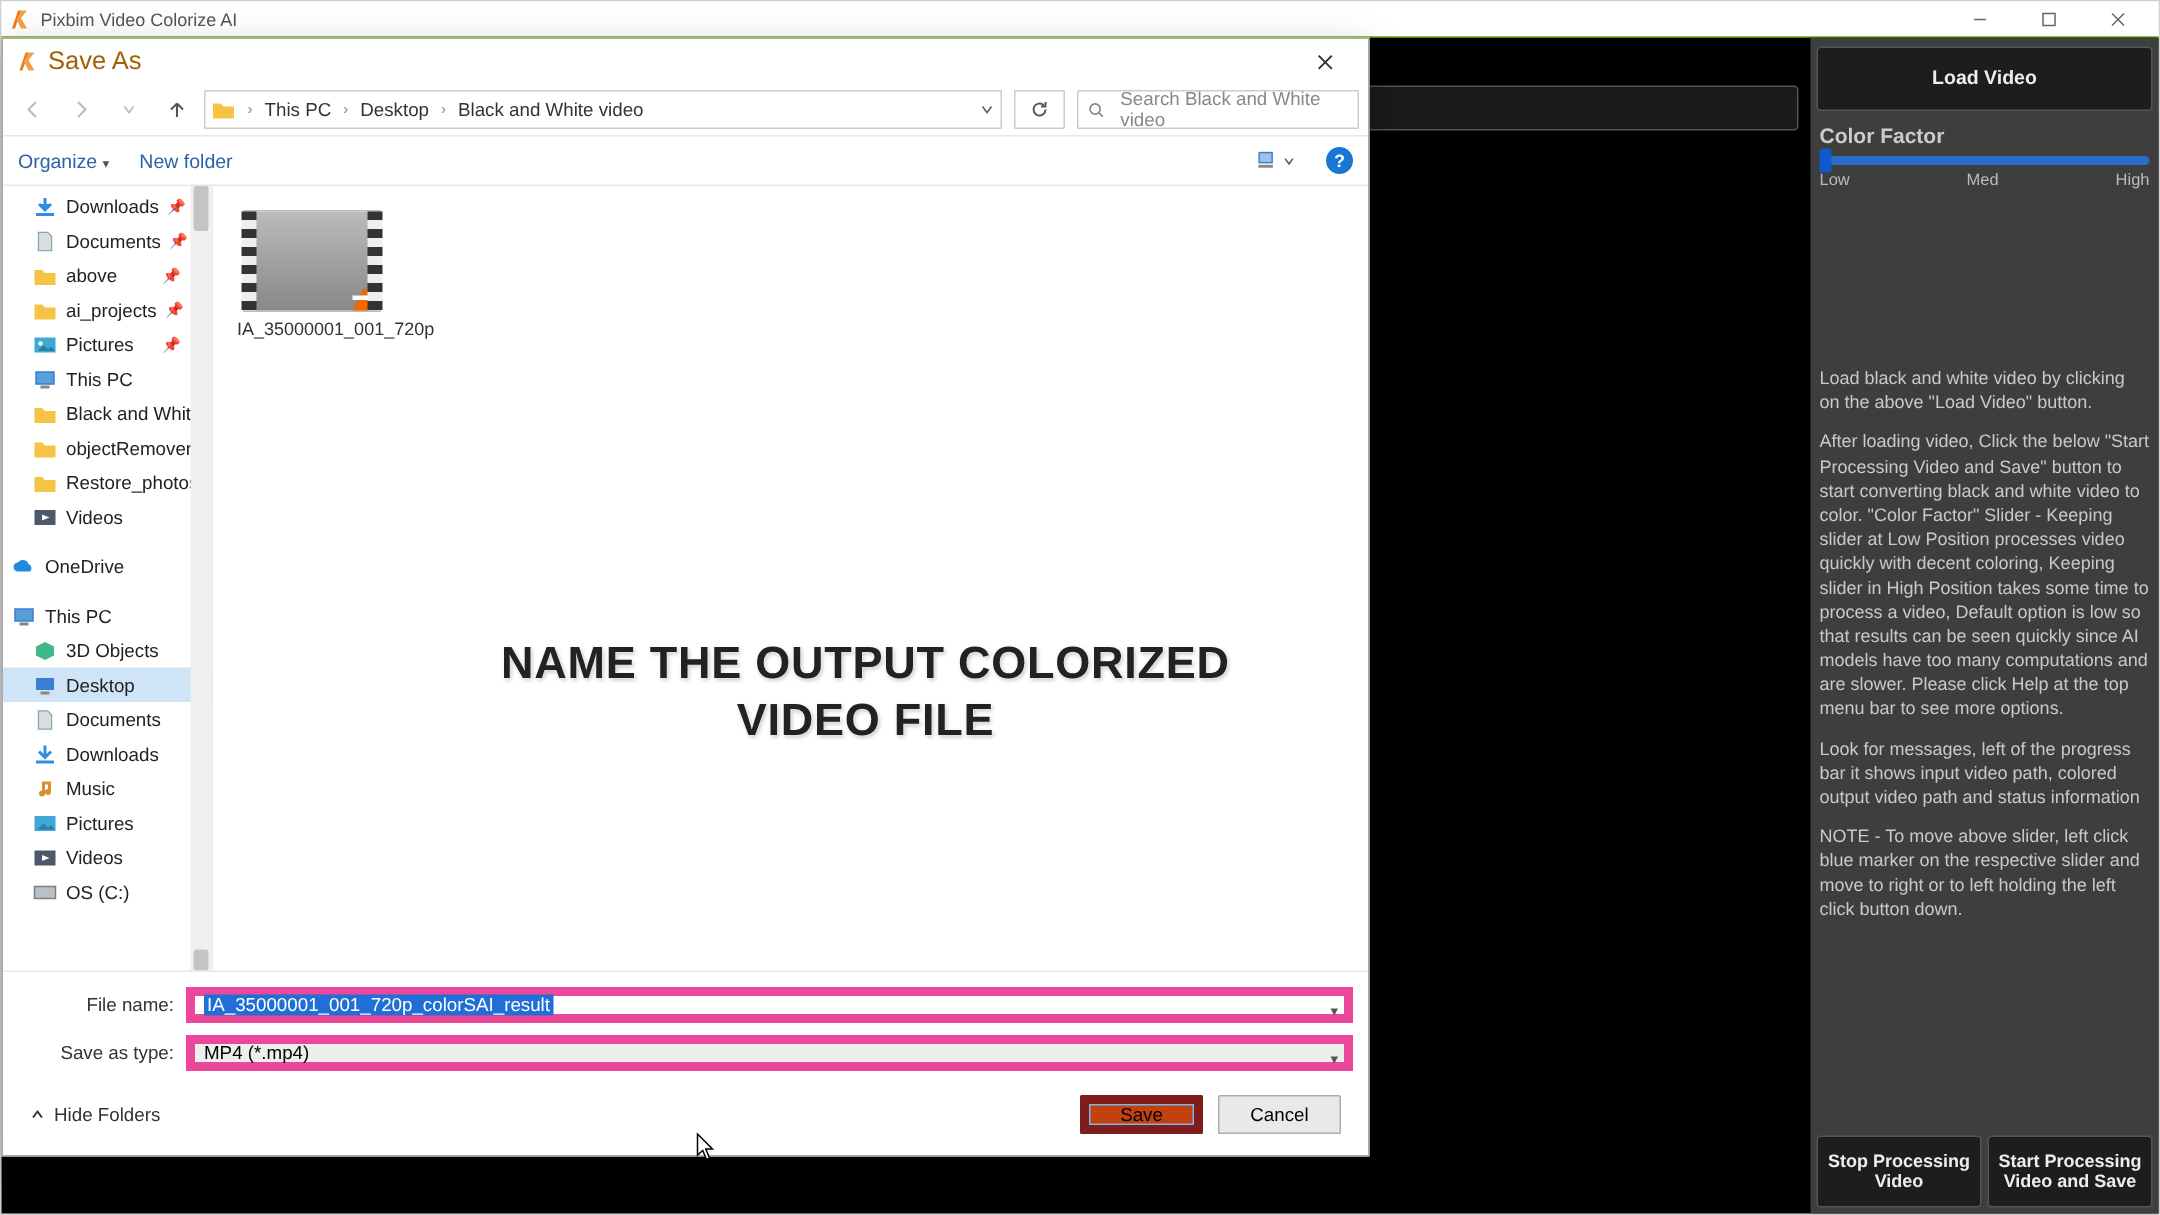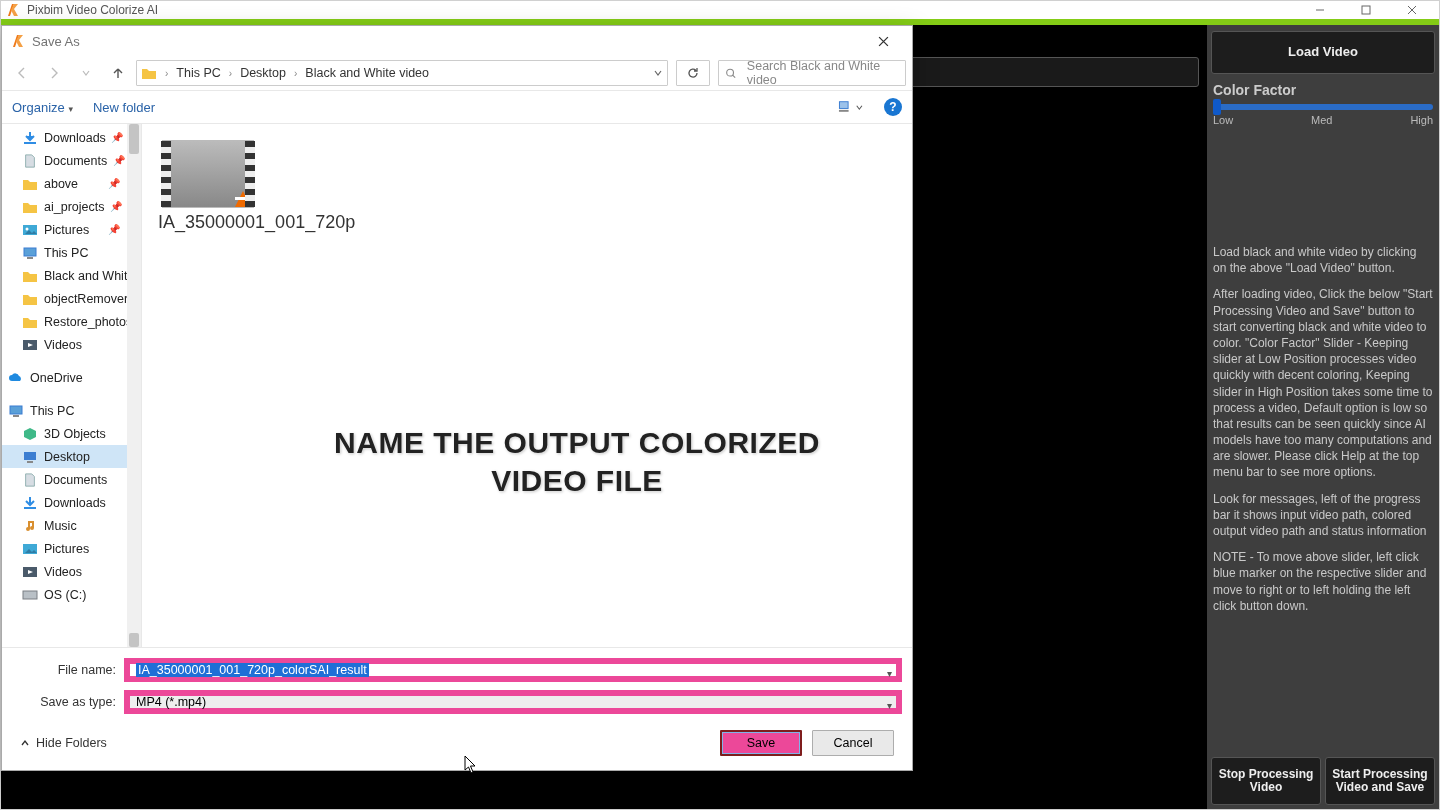--- a/index.html
+++ b/index.html
@@ -1,20 +1,20 @@
 <!DOCTYPE html>
 <html><head>
 <meta charset="utf-8">
 <style>
 * { box-sizing: border-box; margin: 0; padding: 0; font-family: "Segoe UI", Tahoma, sans-serif; }
 html, body { width: 1440px; height: 810px; overflow: hidden; background: #fff; }
 
 
 .app-window { position: absolute; inset: 0; background: #fff; border: 1px solid #d0d0d0; }
-.app-titlebar { height: 24px; display: flex; align-items: center; padding: 0 4px; font-size: 12px; color: #555; background: #fff; border-bottom: 6px solid #84cc16; }
+.app-titlebar { height: 24px; display: flex; align-items: center; padding: 0 4px; font-size: 12px; color: #555; background: #fff; border-bottom: 1px solid #84cc16; }
 .app-titlebar .app-icon { width: 16px; height: 16px; margin-right: 6px; }
 .app-titlebar .title-spacer { flex: 1; }
 .app-titlebar .win-btn { width: 46px; height: 22px; display: flex; align-items: center; justify-content: center; color: #666; }
 .app-titlebar .win-btn svg { width: 10px; height: 10px; }
 
 .app-body { position: absolute; top: 24px; left: 0; right: 0; bottom: 0; background: #000; }
 
 
 .right-panel { position: absolute; top: 0; right: 0; bottom: 0; width: 232px; background: #3e3e3e; color: #ddd; display: flex; flex-direction: column; padding: 6px 4px 4px 4px; gap: 4px; }
 .btn-dark { background: #1d1d1d; color: #eee; border: 1px solid #555; border-radius: 3px; font-size: 13px; font-weight: 600; height: 43px; display: flex; align-items: center; justify-content: center; text-align: center; line-height: 1.1; padding: 0 6px; }
@@ -31,21 +31,21 @@
 .panel-bottom .btn-dark { flex: 1; }
 
 
 .hidden-input-bar { position: absolute; top: 32px; left: 616px; width: 582px; height: 30px; background: #1a1a1a; border: 1px solid #555; border-radius: 3px; }
 .progress-split { position: absolute; left: 8px; right: 240px; bottom: 6px; height: 36px; display: flex; gap: 10px; }
 .progress-split .pseg { background: #000; border: 0; flex: 1; }
 .progress-split .pseg.first { flex: 0 0 595px; }
 
 
 .dialog { position: absolute; top: 0; left: 0; width: 912px; bottom: 38px; background: #fff; border: 1px solid #aaa; box-shadow: 0 8px 24px rgba(0,0,0,.25); display: flex; flex-direction: column; }
-.dlg-titlebar { height: 30px; display: flex; align-items: center; padding: 0 8px; font-size: 13px; color: #737373; }
+.dlg-titlebar { height: 30px; display: flex; align-items: center; padding: 0 8px; font-size: 17px; color: #a16207; }
 .dlg-titlebar .dlg-icon { width: 16px; height: 16px; margin-right: 6px; }
 .dlg-titlebar .dlg-spacer { flex: 1; }
 .dlg-titlebar .close-btn { width: 42px; height: 28px; display: flex; align-items: center; justify-content: center; }
 .dlg-titlebar .close-btn svg { width: 11px; height: 11px; }
 
 .dlg-navrow { height: 34px; display: flex; align-items: center; padding: 0 6px; gap: 4px; }
 .nav-arrow { width: 28px; height: 28px; display: flex; align-items: center; justify-content: center; color: #888; }
 .nav-arrow.enabled { color: #333; }
 .addr-bar { flex: 1; height: 26px; border: 1px solid #ccc; display: flex; align-items: center; padding: 0 4px; font-size: 12.5px; color: #333; gap: 6px; border-radius: 1px; }
 .addr-folder-icon { width: 16px; height: 14px; }
@@ -65,21 +65,21 @@
 .tree-thumb { position: absolute; left: 2px; right: 2px; top: 0; height: 30px; background: #c4c4c4; border-radius: 2px; }
 .tree-thumb.bottom { top: auto; bottom: 0; height: 14px; }
 .tree ul { list-style: none; padding: 2px 0; }
 .tree li { display: flex; align-items: center; height: 23px; padding-left: 6px; gap: 6px; white-space: nowrap; overflow: hidden; }
 .tree li.indent { padding-left: 20px; }
 .tree li.selected { background: #cfe5f7; }
 .tree .pin { margin-left: auto; margin-right: 20px; color: #9aa1a8; font-size: 10px; }
 .tree .ico { width: 16px; height: 14px; flex: none; }
 
 .file-area { flex: 1; position: relative; padding: 16px; }
-.file-item { width: 100px; text-align: right; font-size: 18px; color: #333; }
+.file-item { width: 100px; text-align: right; font-size: 12px; color: #333; }
 .file-thumb { width: 92px; height: 68px; border: 1px solid #bbb; background: linear-gradient(#bbb,#888); position: relative; margin: 0 auto 4px; }
 .file-thumb::before, .file-thumb::after { content: ""; position: absolute; top: 0; bottom: 0; width: 10px; background: repeating-linear-gradient(#333 0 6px, #eee 6px 12px); }
 .file-thumb::before { left: -2px; }
 .file-thumb::after { right: -2px; }
 .file-thumb .cone { position: absolute; right: 2px; bottom: 0; width: 0; height: 0; border-left: 8px solid transparent; border-right: 8px solid transparent; border-bottom: 16px solid #ef6a00; }
 .file-thumb .cone::after { content: ""; position: absolute; left: -8px; top: 6px; width: 16px; height: 3px; background: #fff; }
 
 .overlay-caption { position: absolute; top: 300px; left: 160px; right: 60px; text-align: center; font-size: 30px; font-weight: 800; color: #222; letter-spacing: .5px; text-shadow: 0 0 2px rgba(255,255,255,.9), 1px 1px 3px rgba(0,0,0,.25); line-height: 1.25; }
 
 .dlg-bottom { border-top: 1px solid #e8e8e8; padding: 8px 10px 8px 10px; background: #fff; }
@@ -87,21 +87,21 @@
 .field-row label { width: 112px; text-align: right; padding-right: 8px; font-size: 12.5px; color: #333; }
 .field-row .field { flex: 1; height: 24px; border: 6px solid #ec4899; display: flex; align-items: center; padding: 0 6px; font-size: 12.5px; position: relative; background: #fff; }
 .field-row .field.select { background: #eee; }
 .field .sel-text { background: #1f6fd6; color: #fff; padding: 0 2px; }
 .field .dd { position: absolute; right: 4px; top: 4px; font-size: 10px; color: #555; }
 
 .dlg-actions { display: flex; align-items: center; padding: 10px 8px 6px 8px; }
 .hide-folders { font-size: 12.5px; color: #333; display: flex; align-items: center; gap: 6px; }
 .dlg-actions .spacer { flex: 1; }
 .win-button { min-width: 82px; height: 26px; border: 1px solid #adadad; background: #e9e9e9; font-size: 12.5px; display: flex; align-items: center; justify-content: center; border-radius: 1px; margin-left: 10px; }
-.win-button.default { border: 2px solid #7f1d1d; background: #ec4899; box-shadow: inset 0 0 0 1px #7fb4ea; }
+.win-button.default { border: 6px solid #7f1d1d; background: #c2410c; box-shadow: inset 0 0 0 1px #7fb4ea; }
 
 
 .ico-folder { fill: #f5c444; }
 
 .cursor { position: absolute; left: 463px; bottom: 34px; pointer-events: none; }
 </style>
 </head>
 <body>
 
 <div class="app-window">

